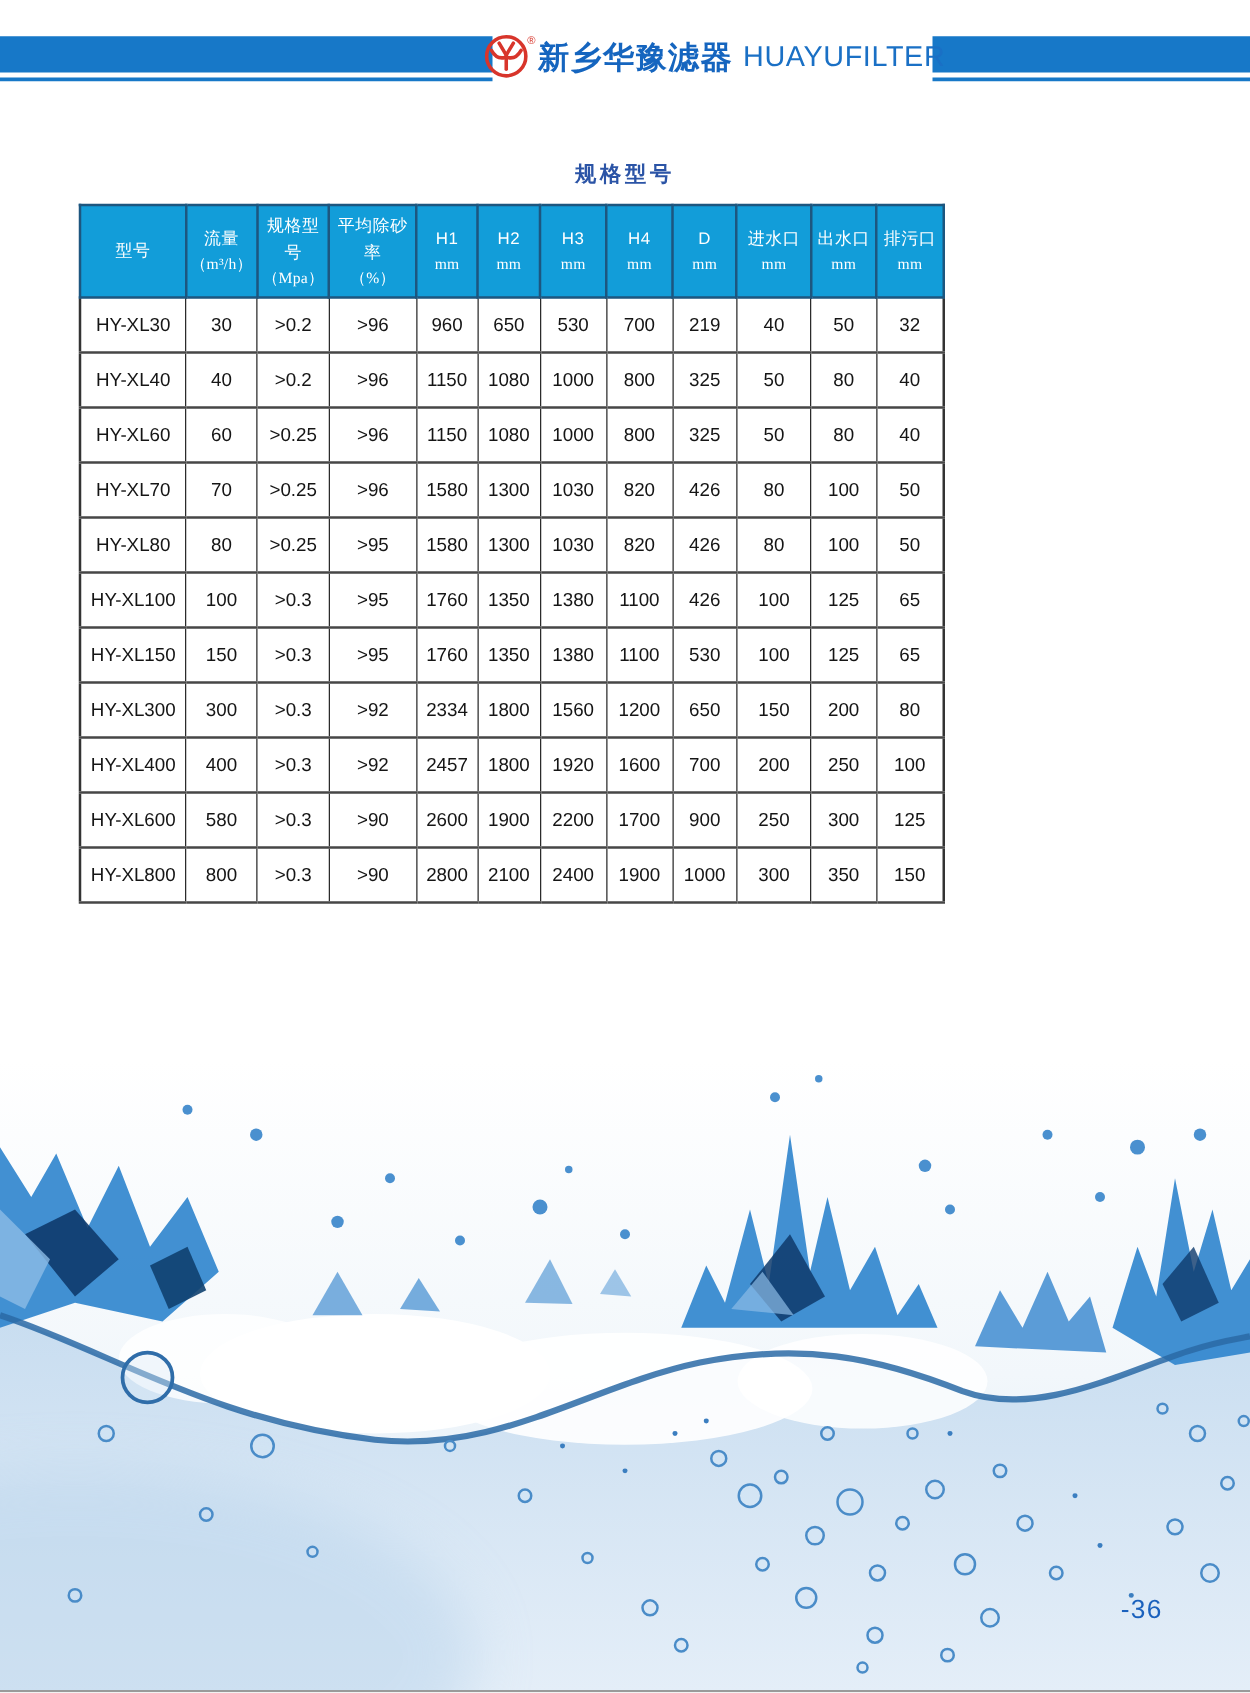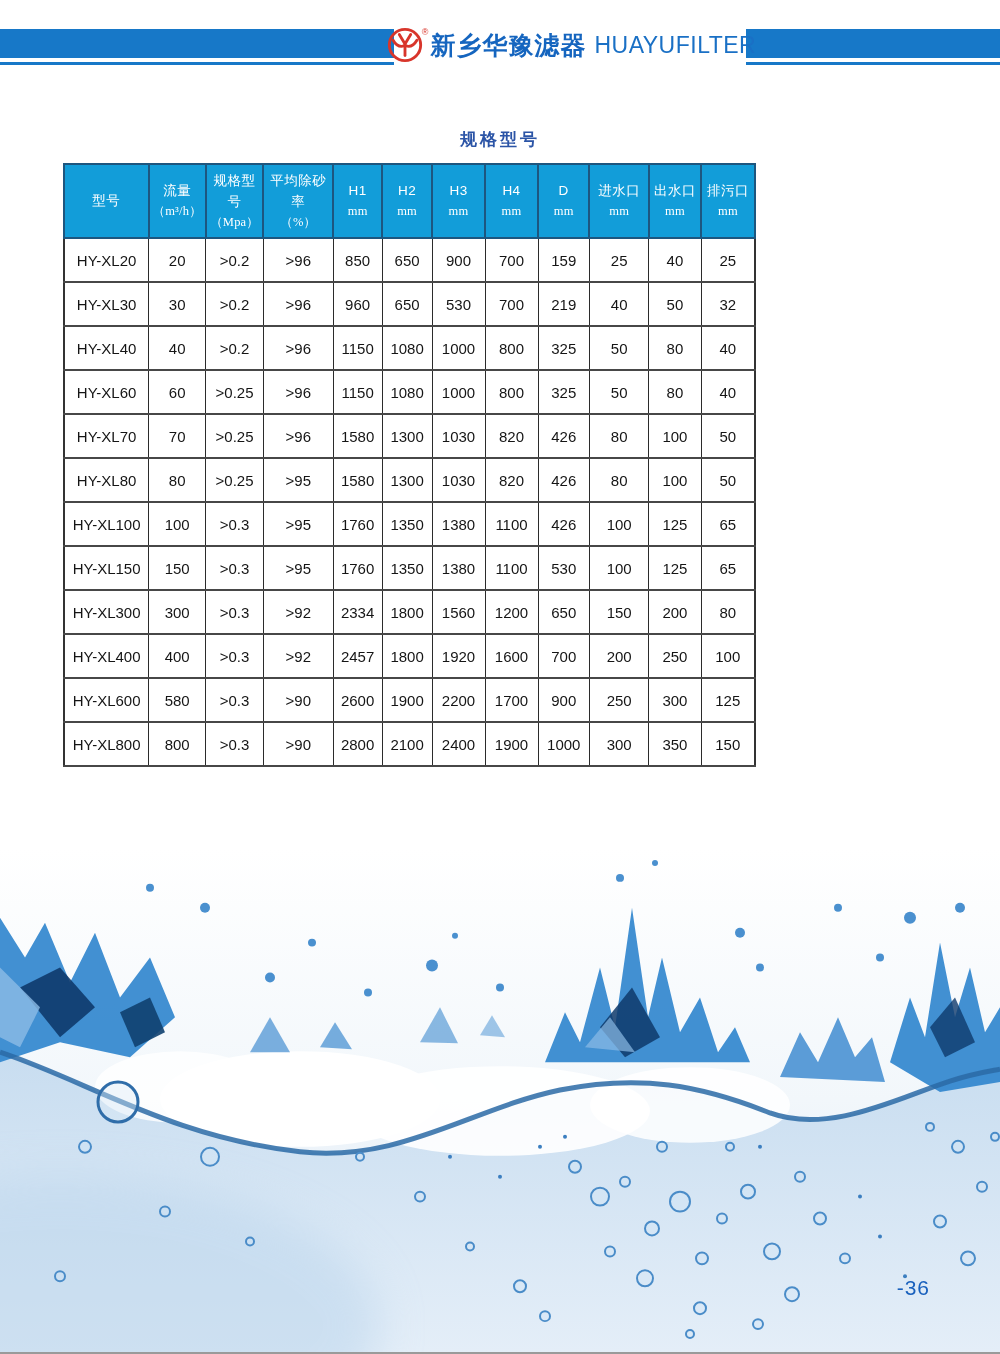--- a/index.html
+++ b/index.html
@@ -157,34 +157,20 @@
             <div class="h1l">出水口</div>
             <div class="h2l">mm</div>
           </th>
           <th>
             <div class="h1l">排污口</div>
             <div class="h2l">mm</div>
           </th>
         </tr>
     </thead>
     <tbody id="table-body">
-        <tr>
-          <td>HY-XL20</td>
-          <td>20</td>
-          <td>&gt;0.2</td>
-          <td>&gt;96</td>
-          <td>850</td>
-          <td>650</td>
-          <td>900</td>
-          <td>700</td>
-          <td>159</td>
-          <td>25</td>
-          <td>40</td>
-          <td>25</td>
-        </tr>
         <tr>
           <td>HY-XL30</td>
           <td>30</td>
           <td>&gt;0.2</td>
           <td>&gt;96</td>
           <td>960</td>
           <td>650</td>
           <td>530</td>
           <td>700</td>
           <td>219</td>

